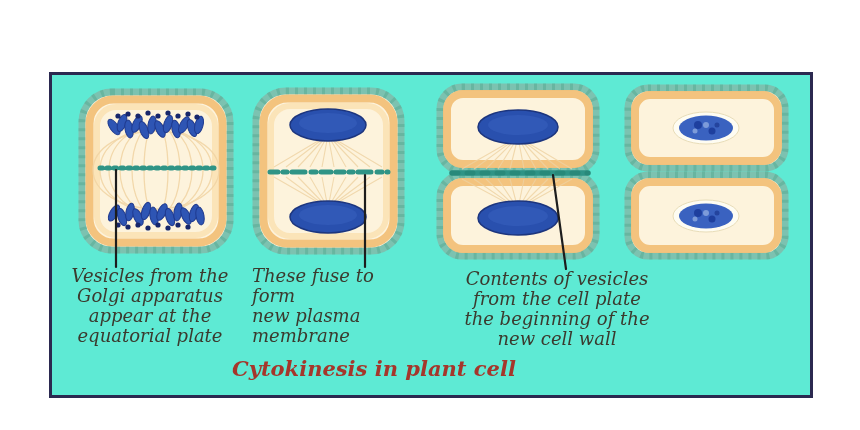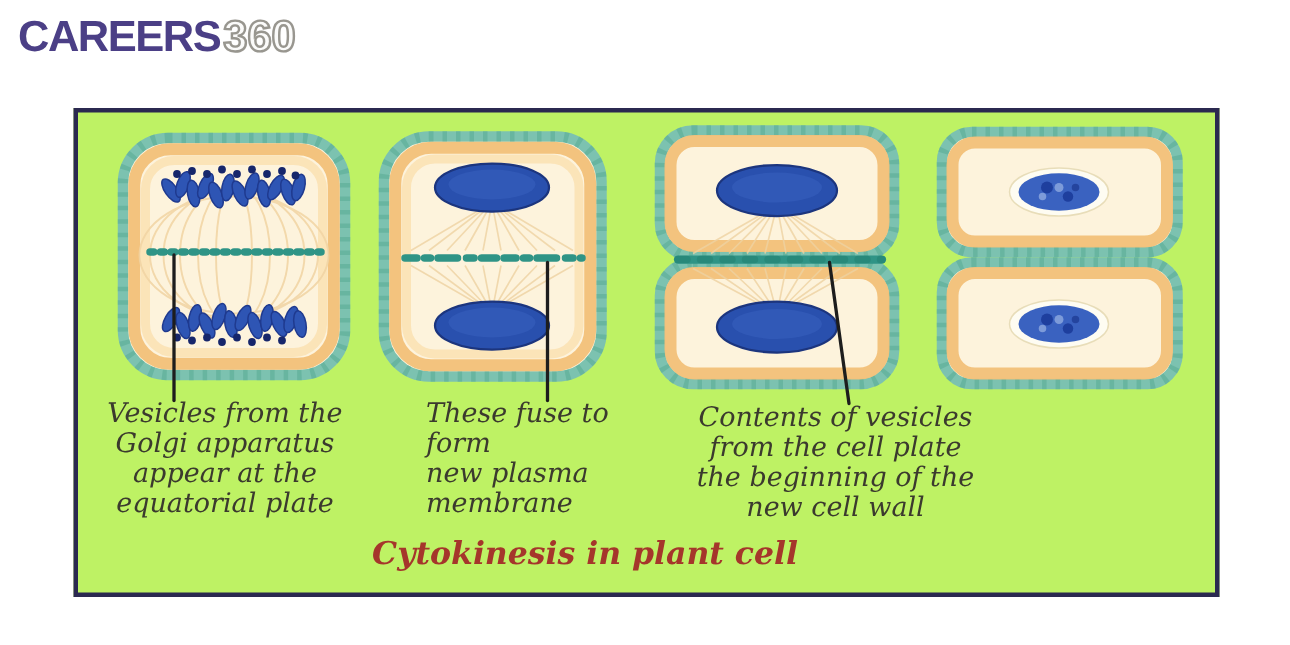--- a/index.html
+++ b/index.html
@@ -12,41 +12,38 @@
 
   
   .logo{position:absolute;left:12px;top:11px;white-space:nowrap;
         font-weight:bold;font-size:29px;letter-spacing:-1px;line-height:1;}
   .logo .brand{color:#4b3f86;}
   .logo .suffix{color:#fbfbfa;-webkit-text-stroke:1.6px #98968f;
         text-shadow:0 0 1px #98968f;letter-spacing:0;margin-left:2px;}
 
   
   .panel{position:absolute;left:49px;top:72px;width:758px;height:320px;
-         background:#bef264;border:3px solid #2b2950;box-sizing:content-box;}
+         background:#5eead4;border:3px solid #2b2950;box-sizing:content-box;}
   .panel svg{position:absolute;left:0;top:0;}
 
   
   .label{position:absolute;color:#3b3a2e;font-family:"DejaVu Serif", serif;
          font-style:italic;font-size:18px;line-height:20px;white-space:pre-wrap;}
   .l1{left:8px;top:191px;width:180px;text-align:center;}
-  .l2{left:200px;top:191px;width:170px;text-align:left;margin-left:32px;}
+  .l2{left:200px;top:191px;width:170px;text-align:left;}
   .l3{left:400px;top:194px;width:210px;text-align:center;}
-  .caption{position:absolute;left:180px;top:281px;width:300px;text-align:right;
+  .caption{position:absolute;left:180px;top:281px;width:300px;text-align:left;
            color:#a5362b;font-family:"DejaVu Serif", serif;font-style:italic;
            font-weight:bold;font-size:21px;line-height:26px;}
 </style>
 </head>
 <body>
 
 <div class="page">
 
-  <header class="logo">
-    <span class="brand">CAREERS</span><span class="suffix">360</span>
-  </header>
 
   <section class="panel">
 
     <svg width="758" height="320" viewBox="0 0 758 320">
 
       <g>
         <rect x="30" y="17" width="148" height="158" rx="30" fill="#fdf3dc" stroke="#7cc2b0" stroke-width="7"></rect>
         <rect x="30" y="17" width="148" height="158" rx="30" fill="none" stroke="#4fa78f" stroke-width="7" stroke-dasharray="3 6" opacity="0.45"></rect>
         <rect x="37.5" y="24.5" width="133" height="143" rx="24" fill="none" stroke="#f2c078" stroke-width="8" opacity="0.95"></rect>
         <rect x="45" y="32" width="118" height="128" rx="19" fill="none" stroke="#fae0b2" stroke-width="6" opacity="0.85"></rect>

